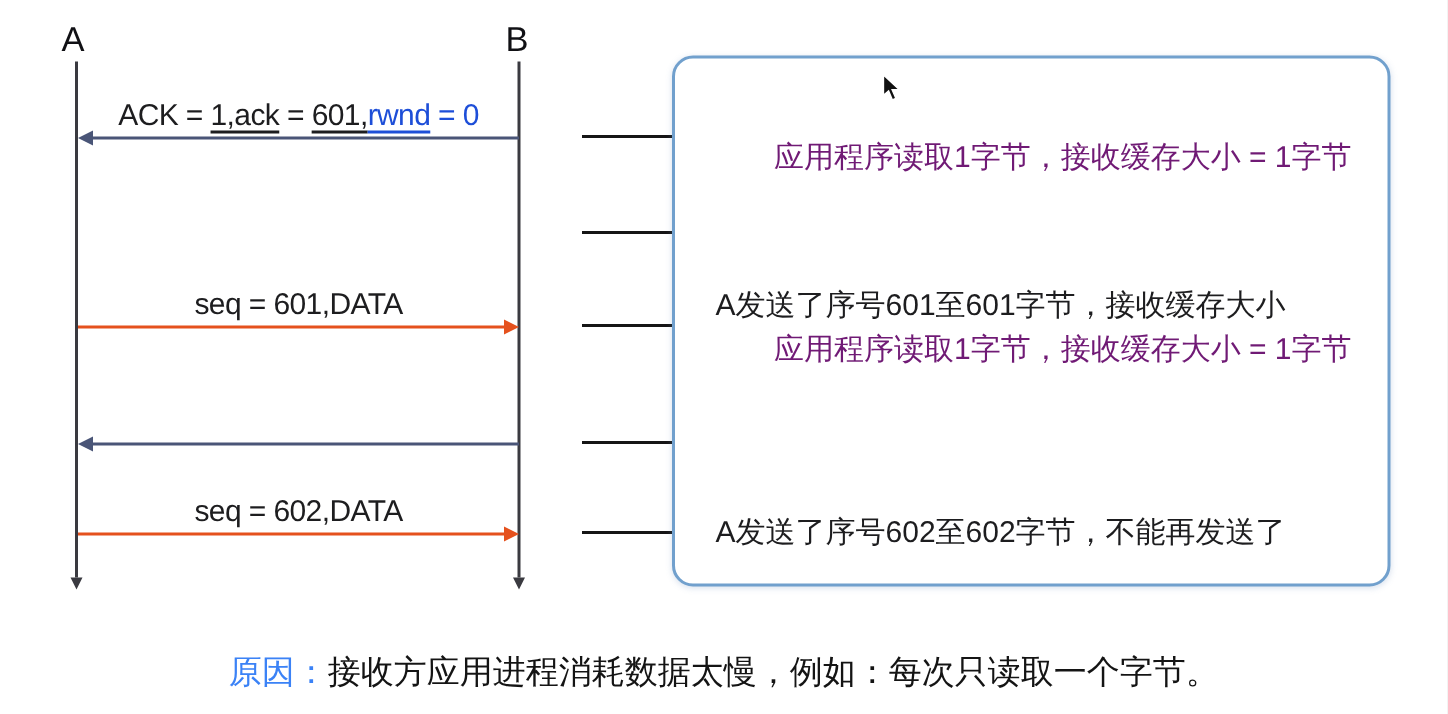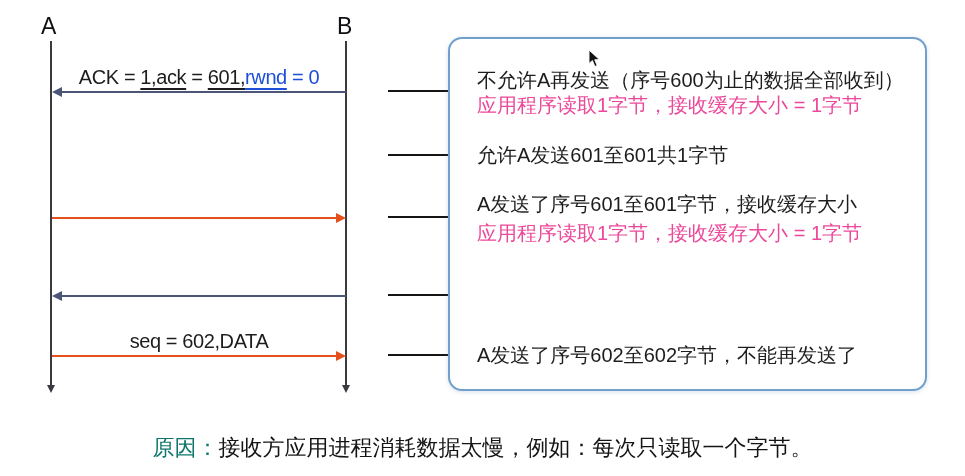--- a/index.html
+++ b/index.html
@@ -62,70 +62,69 @@
   
   .abox {
     position:absolute; left:448px; top:37px; width:475px; height:350px;
     background:#ffffff; border:2px solid #71a0cd; border-radius:14px;
     box-shadow:0 1px 4px rgba(110,145,190,.28);
   }
   .aline {
     position:absolute; left:27px; font-size:20px; line-height:26px;
     white-space:nowrap; color:#1d1d1f;
   }
-  .aline.red { color:#ec4899; }
+  .aline.red { color:#701a75;margin-left:39px; }
 
   
   .caption {
     position:absolute; left:0; right:0; top:433px; text-align:center;
     font-size:22px; color:#141414;
   }
-  .caption .prefix { color:#0f766e; }
+  .caption .prefix { color:#3b82f6; }
 
   .cursor { position:absolute; left:588px; top:49px; width:13px; height:19px; }
 </style>
 </head>
 <body>
 
 <div class="screen">
 
   <div class="host host-a">A</div>
   <div class="host host-b">B</div>
   <div class="lifeline lifeline-a"></div>
   <div class="lifeline lifeline-b"></div>
 
   <div class="msg ack" style="top:57px">
     <div class="lbl"><span>ACK = </span><span class="sq">1,ack</span><span> = </span><span class="sq">601,</span><span class="rwnd sq">rwnd</span><span class="rwnd"> = 0</span></div>
     <div class="arrow"></div>
   </div>
 
 
   <div class="msg data" style="top:183px">
+    <div class="lbl">seq = 601,DATA</div>
     <div class="arrow"></div>
   </div>
 
   <div class="msg ack" style="top:261px">
     <div class="arrow"></div>
   </div>
 
   <div class="msg data" style="top:321px">
     <div class="lbl">seq = 602,DATA</div>
     <div class="arrow"></div>
   </div>
 
   <div class="ptr" style="top:90px"></div>
   <div class="ptr" style="top:154px"></div>
   <div class="ptr" style="top:216px"></div>
   <div class="ptr" style="top:294px"></div>
   <div class="ptr" style="top:354px"></div>
 
   <div class="abox">
-    <div class="aline" style="top:28px">不允许A再发送（序号600为止的数据全部收到）</div>
     <div class="aline red" style="top:53px">应用程序读取1字节，接收缓存大小 = 1字节</div>
-    <div class="aline" style="top:103px">允许A发送601至601共1字节</div>
     <div class="aline" style="top:152px">A发送了序号601至601字节，接收缓存大小</div>
     <div class="aline red" style="top:181px">应用程序读取1字节，接收缓存大小 = 1字节</div>
     <div class="aline" style="top:303px">A发送了序号602至602字节，不能再发送了</div>
   </div>
 
   <svg class="cursor" viewBox="0 0 13 19">
     <path d="M1 1 L1 14.5 L4.4 11.6 L6.9 17.5 L9.2 16.5 L6.7 10.8 L11.4 10.6 Z" fill="#111111" stroke="#ffffff" stroke-width="0.9"></path>
   </svg>
 
   <div class="caption">

